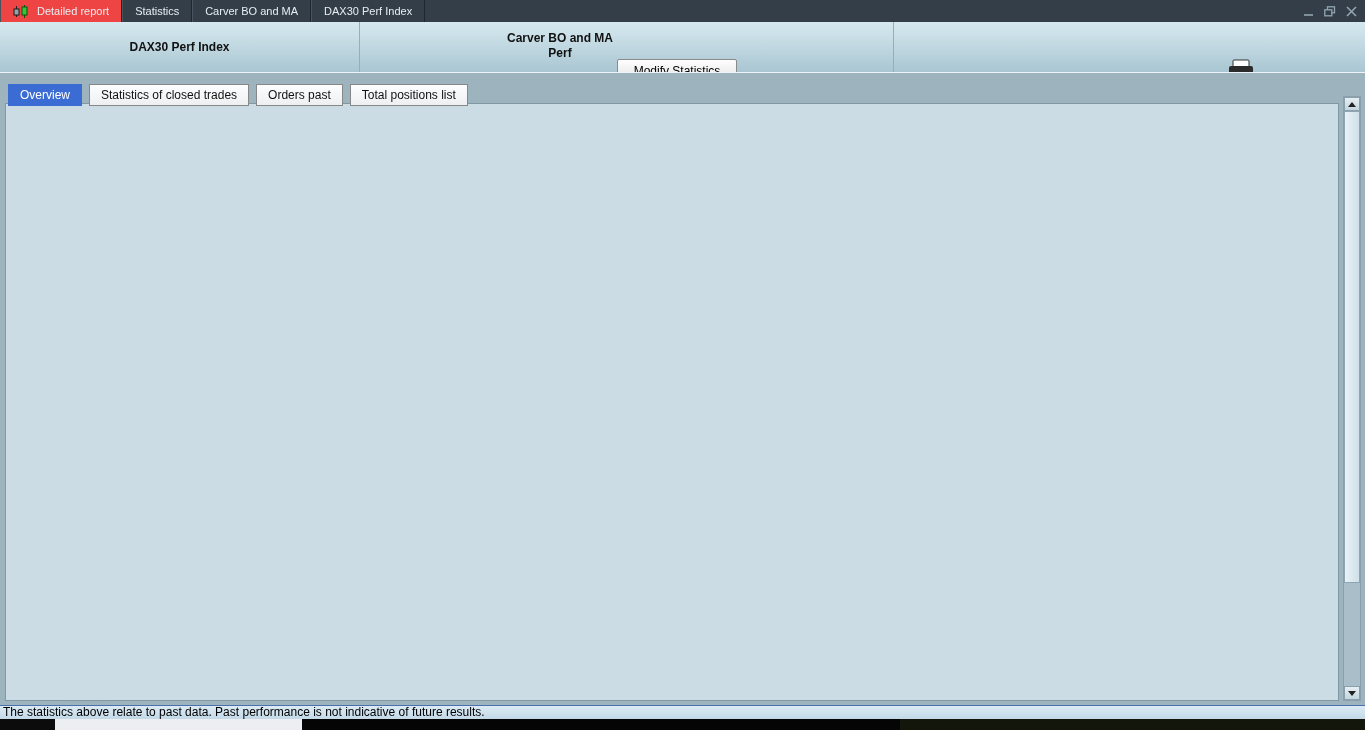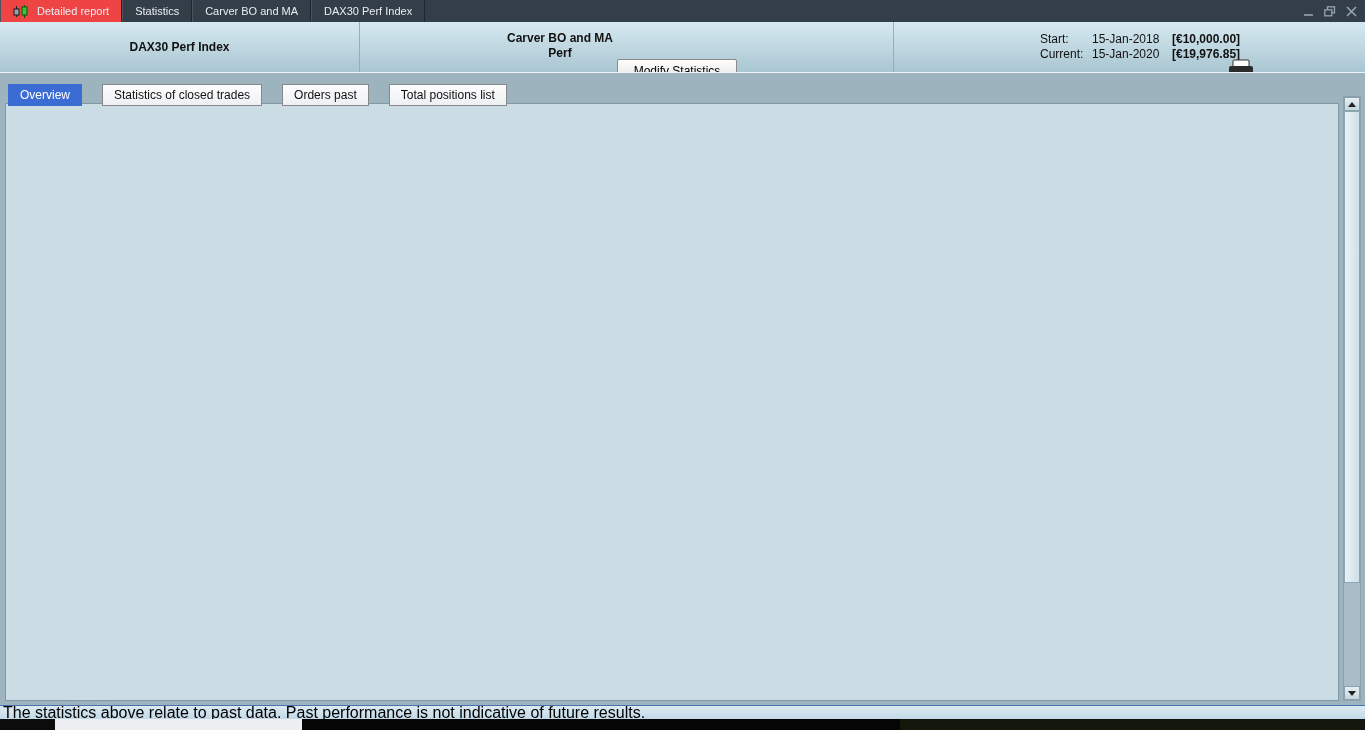--- a/index.html
+++ b/index.html
@@ -24,21 +24,21 @@
               border:1px solid #8a8a8a;border-radius:2px;cursor:pointer;}
   .dates{position:absolute;left:1040px;top:10px;font-size:12px;line-height:15px;}
   .dates .drow{display:flex;}
   .dlabel{width:52px;}
   .ddate{width:80px;}
   .dval{font-weight:bold;}
   .printer{position:absolute;left:1228px;top:36px;cursor:pointer;}
   
   .frame{position:absolute;left:0;top:72px;width:1365px;height:633px;background:#9db4bf;border-top:1px solid #edf3f6;box-sizing:border-box;}
   .panel{position:absolute;left:5px;top:103px;width:1334px;height:598px;background:#ccdce4;border:1px solid #7f99a6;box-sizing:border-box;z-index:1;}
-  .tabrow{position:absolute;left:8px;top:84px;display:flex;gap:20px;z-index:2;}
+  .tabrow{position:absolute;left:8px;top:84px;display:flex;gap:7px;z-index:2;}
   .tab{height:20px;line-height:20px;padding:0 11px;font-size:12px;background:linear-gradient(#fdfdfe,#edf0f2);
        border:1px solid #878787;color:#111;cursor:pointer;white-space:nowrap;}
   .tab.selected{background:#3a6cd4;border-color:#3a6cd4;color:#fff;}
   .abs{position:absolute;}
   .green{color:#0d8a0d;}
   .red{color:#b01e1e;}
   .center{text-align:center;}
   .rightal{text-align:right;}
   
   .donut{position:absolute;width:104px;height:104px;border-radius:50%;box-shadow:2px 3px 6px rgba(70,90,105,.35);}
@@ -83,21 +83,21 @@
   
   .vscroll{position:absolute;left:1343px;top:96px;width:18px;height:605px;background:#a9bec8;border:1px solid #8aa0ac;box-sizing:border-box;}
   .sc-btn{position:absolute;left:0;width:16px;height:14px;background:linear-gradient(#e6eff3,#c4d6de);border:1px solid #8aa0ac;box-sizing:border-box;
           display:flex;align-items:center;justify-content:center;cursor:pointer;}
   .sc-thumb{position:absolute;left:0;top:14px;width:16px;height:472px;background:linear-gradient(90deg,#eaf2f6,#cfe0e8);
             border:1px solid #8fa6b2;box-sizing:border-box;cursor:grab;}
   .tri-up{width:0;height:0;border-left:4px solid transparent;border-right:4px solid transparent;border-bottom:5px solid #222;}
   .tri-dn{width:0;height:0;border-left:4px solid transparent;border-right:4px solid transparent;border-top:5px solid #222;}
   
   .statusbar{position:absolute;left:0;top:705px;width:1365px;height:14px;background:linear-gradient(#dcebf4,#c3d9e7);
-             border-top:1px solid #4a70ad;font-size:16px;line-height:13px;padding-left:3px;box-sizing:border-box;color:#000;}
+             border-top:1px solid #4a70ad;font-size:12px;line-height:13px;padding-left:3px;box-sizing:border-box;color:#000;}
   .taskbar{position:absolute;left:0;top:719px;width:1365px;height:11px;background:#060606;}
   .taskbar div{position:absolute;top:0;height:11px;}
 </style>
 </head>
 <body>
 
 <div id="app">
 
   <div class="titlebar">
     <div class="tb-tab first">
@@ -143,32 +143,20 @@
 
   <div class="header">
     <div class="hsep" style="left:359px"></div>
     <div class="hsep" style="left:893px"></div>
     <div class="instrument">DAX30 Perf Index</div>
     <div class="strategy">
       <div>Carver BO and MA</div>
       <div>Perf</div>
     </div>
     <button class="modify-btn">Modify Statistics</button>
-    <div class="dates">
-      <div class="drow">
-        <span class="dlabel">Start:</span>
-        <span class="ddate">15-Jan-2018</span>
-        <span class="dval">[€10,000.00]</span>
-      </div>
-      <div class="drow">
-        <span class="dlabel">Current:</span>
-        <span class="ddate">15-Jan-2020</span>
-        <span class="dval">[€19,976.85]</span>
-      </div>
-    </div>
     <div class="printer">
       <svg width="26" height="25" viewBox="0 0 26 25">
         <rect x="5" y="2" width="16" height="7" rx="1" fill="#fdfdfd" stroke="#333"></rect>
         <rect x="1" y="8" width="24" height="9" rx="2" fill="#2b2b2b"></rect>
         <rect x="5" y="15" width="16" height="6" fill="#f2f2f2" stroke="#444"></rect>
         <polygon points="19,22 25,22 22,25" fill="#111"></polygon>
       </svg>
     </div>
   </div>
 

